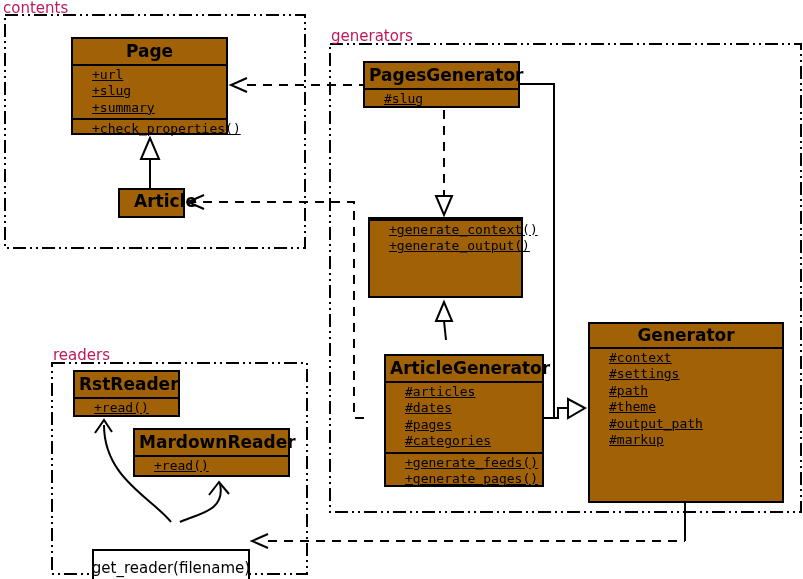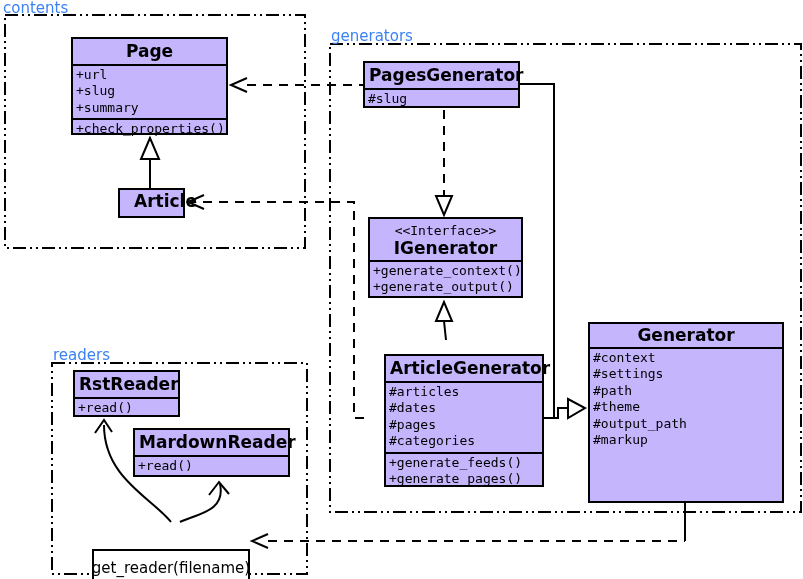--- a/index.html
+++ b/index.html
@@ -1,24 +1,24 @@
 <!DOCTYPE html>
 <html><head>
 <meta charset="utf-8">
 <style>
   html,body{margin:0;padding:0;background:#ffffff;}
   #stage{position:relative;width:803px;height:579px;background:#fff;overflow:hidden;
          font-family:"DejaVu Sans",sans-serif;color:#000;}
   #wires{position:absolute;left:0;top:0;z-index:1;}
-  .pkg-label{position:absolute;z-index:3;font-size:15px;line-height:16px;color:#3b82f6;}
-  .cls{position:absolute;z-index:2;background:#c4b5fd;border:2px solid #000;box-sizing:border-box;}
+  .pkg-label{position:absolute;z-index:3;font-size:15px;line-height:16px;color:#be185d;}
+  .cls{position:absolute;z-index:2;background:#a16207;border:2px solid #000;box-sizing:border-box;}
   .cls .title{font-weight:bold;font-size:17px;line-height:20px;text-align:center;
               padding:2px 4px 3px;white-space:nowrap;}
   .cls .div{border-top:2px solid #000;}
-  .cls .sec{padding:1px 0 2px;}
+  .cls .sec{padding:1px 16px 2px;text-decoration:underline;}
   .row{font-family:"DejaVu Sans Mono",monospace;font-size:13px;line-height:16.4px;
        padding:0 2px 0 3px;white-space:nowrap;}
   .stereo{font-family:"DejaVu Sans Mono",monospace;font-size:13px;line-height:15px;
           text-align:center;font-weight:normal;padding-top:4px;}
   .iface-name{font-weight:bold;font-size:17px;line-height:20px;text-align:center;padding-bottom:2px;}
   .plainbox{position:absolute;z-index:2;background:#fff;border:2px solid #000;box-sizing:border-box;
             display:flex;align-items:center;justify-content:center;font-size:15px;white-space:nowrap;margin-top:27px;}
 </style>
 </head>
 <body>
@@ -102,24 +102,20 @@
   </div>
 
   <div class="cls" style="left:363px;top:61px;width:157px;height:47px">
     <div class="title">PagesGenerator</div>
     <div class="sec div">
       <div class="row">#slug</div>
     </div>
   </div>
 
   <div class="cls" style="left:368px;top:217px;width:155px;height:81px">
-    <div>
-      <div class="stereo">&lt;&lt;Interface&gt;&gt;</div>
-      <div class="iface-name">IGenerator</div>
-    </div>
     <div class="sec div">
       <div class="row">+generate_context()</div>
       <div class="row">+generate_output()</div>
     </div>
   </div>
 
   <div class="cls" style="left:384px;top:354px;width:160px;height:133px">
     <div class="title">ArticleGenerator</div>
     <div class="sec div">
       <div class="row">#articles</div>

